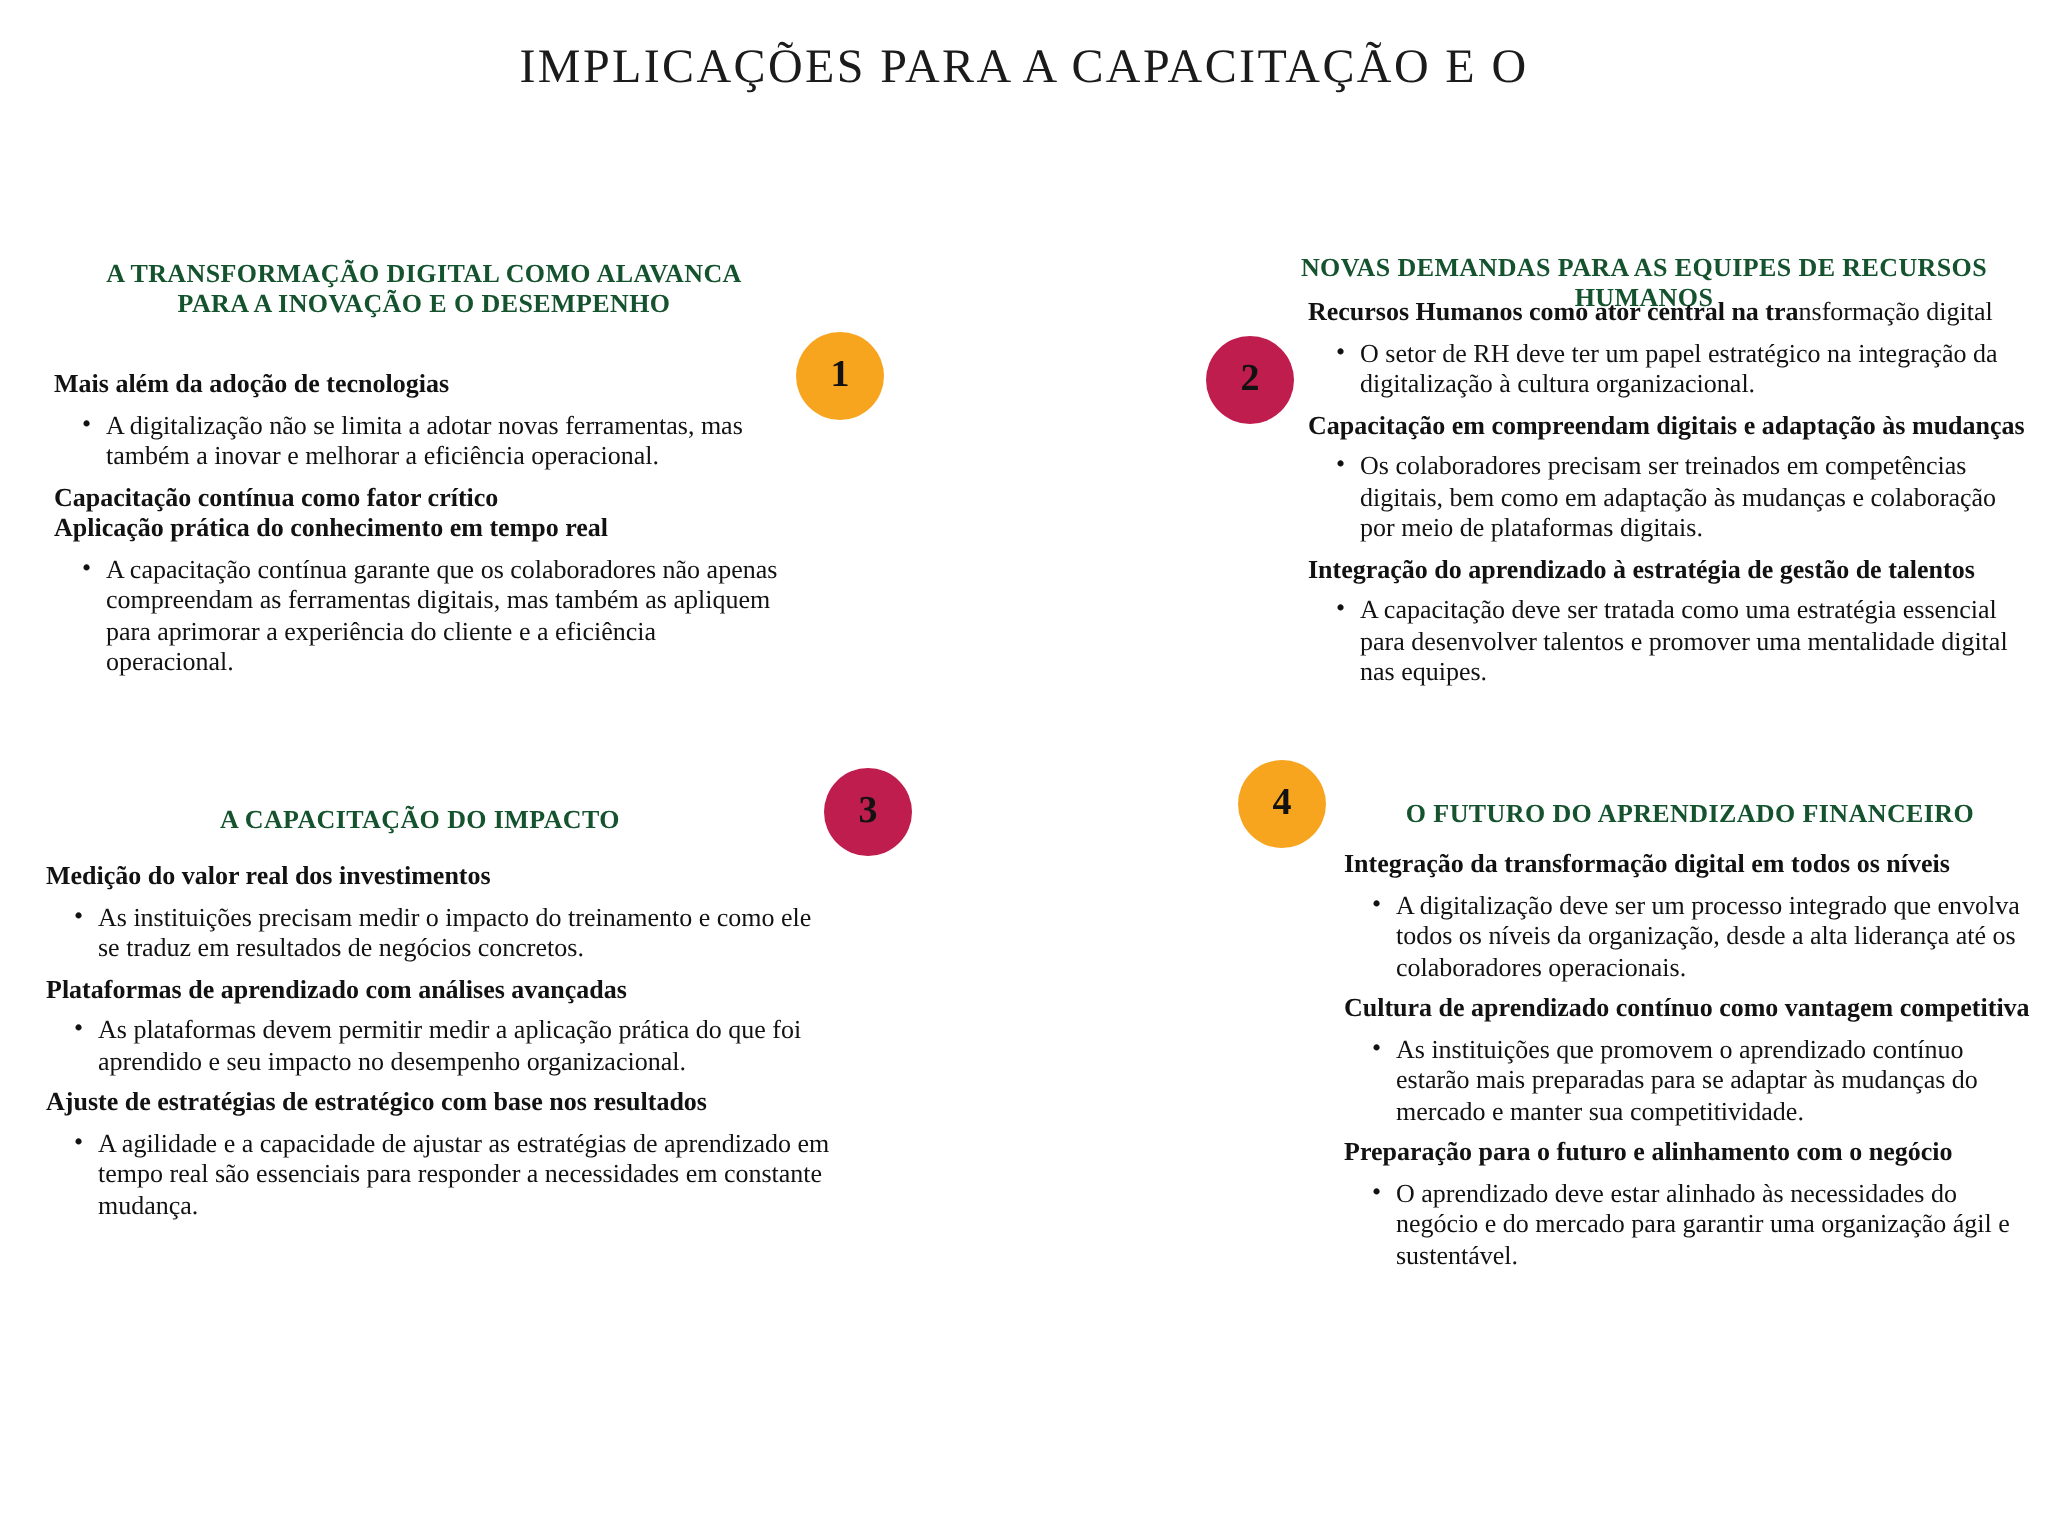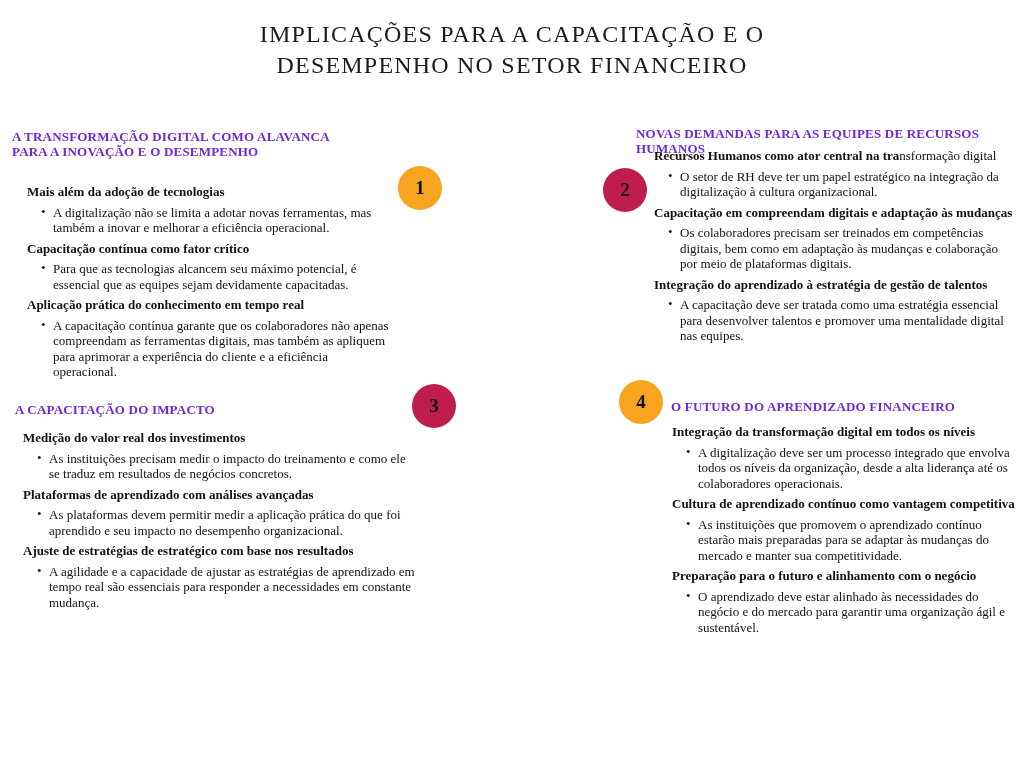--- a/index.html
+++ b/index.html
@@ -19,26 +19,26 @@
     width: 1024px;
     text-align: center;
     font-size: 24px;
     line-height: 31px;
     letter-spacing: 1.2px;
     font-weight: 400;
     color: #1b1b1b;
   }
   .sec-header {
     position: absolute;
-    text-align: left;
+    text-align: center;
     font-weight: 700;
     font-size: 13px;
     line-height: 15px;
     letter-spacing: 0.2px;
-    color: #6d28d9;
+    color: #14532d;
   }
   .sec-body {
     position: absolute;
     font-size: 13px;
     line-height: 15.5px;
     color: #121212;
   }
   .item-heading b { font-weight: 700; }
   .item-heading span { font-weight: 400; }
   ul.blist { margin: 5px; padding: 0; list-style: none; }
@@ -75,39 +75,35 @@
   #b4 { left: 672px; top: 424px; width: 350px; }
   #badge4 { left: 619px; top: 380px; }
 </style>
 </head>
 <body>
 
 <div class="canvas">
 
   <div class="page-title">
     <span>IMPLICAÇÕES PARA A CAPACITAÇÃO E O</span><br>
-    <span>DESEMPENHO NO SETOR FINANCEIRO</span>
   </div>
 
   <div class="sec-header" id="h1">
     <span>A TRANSFORMAÇÃO DIGITAL COMO ALAVANCA</span><br>
     <span>PARA A INOVAÇÃO E O DESEMPENHO</span>
   </div>
   <div class="sec-body" id="b1">
     <div class="item">
       <div class="item-heading"><b>Mais além da adoção de tecnologias</b><span></span></div>
       <ul class="blist">
           <li>A digitalização não se limita a adotar novas ferramentas, mas também a inovar e melhorar a eficiência operacional.</li>
         </ul>
     </div>
     <div class="item">
       <div class="item-heading"><b>Capacitação contínua como fator crítico</b><span></span></div>
-      <ul class="blist">
-          <li>Para que as tecnologias alcancem seu máximo potencial, é essencial que as equipes sejam devidamente capacitadas.</li>
-        </ul>
     </div>
     <div class="item">
       <div class="item-heading"><b>Aplicação prática do conhecimento em tempo real</b><span></span></div>
       <ul class="blist">
           <li>A capacitação contínua garante que os colaboradores não apenas compreendam as ferramentas digitais, mas também as apliquem para aprimorar a experiência do cliente e a eficiência operacional.</li>
         </ul>
     </div>
   </div>
   <div class="badge" id="badge1" style="background: rgb(247, 164, 31);">1</div>
 

